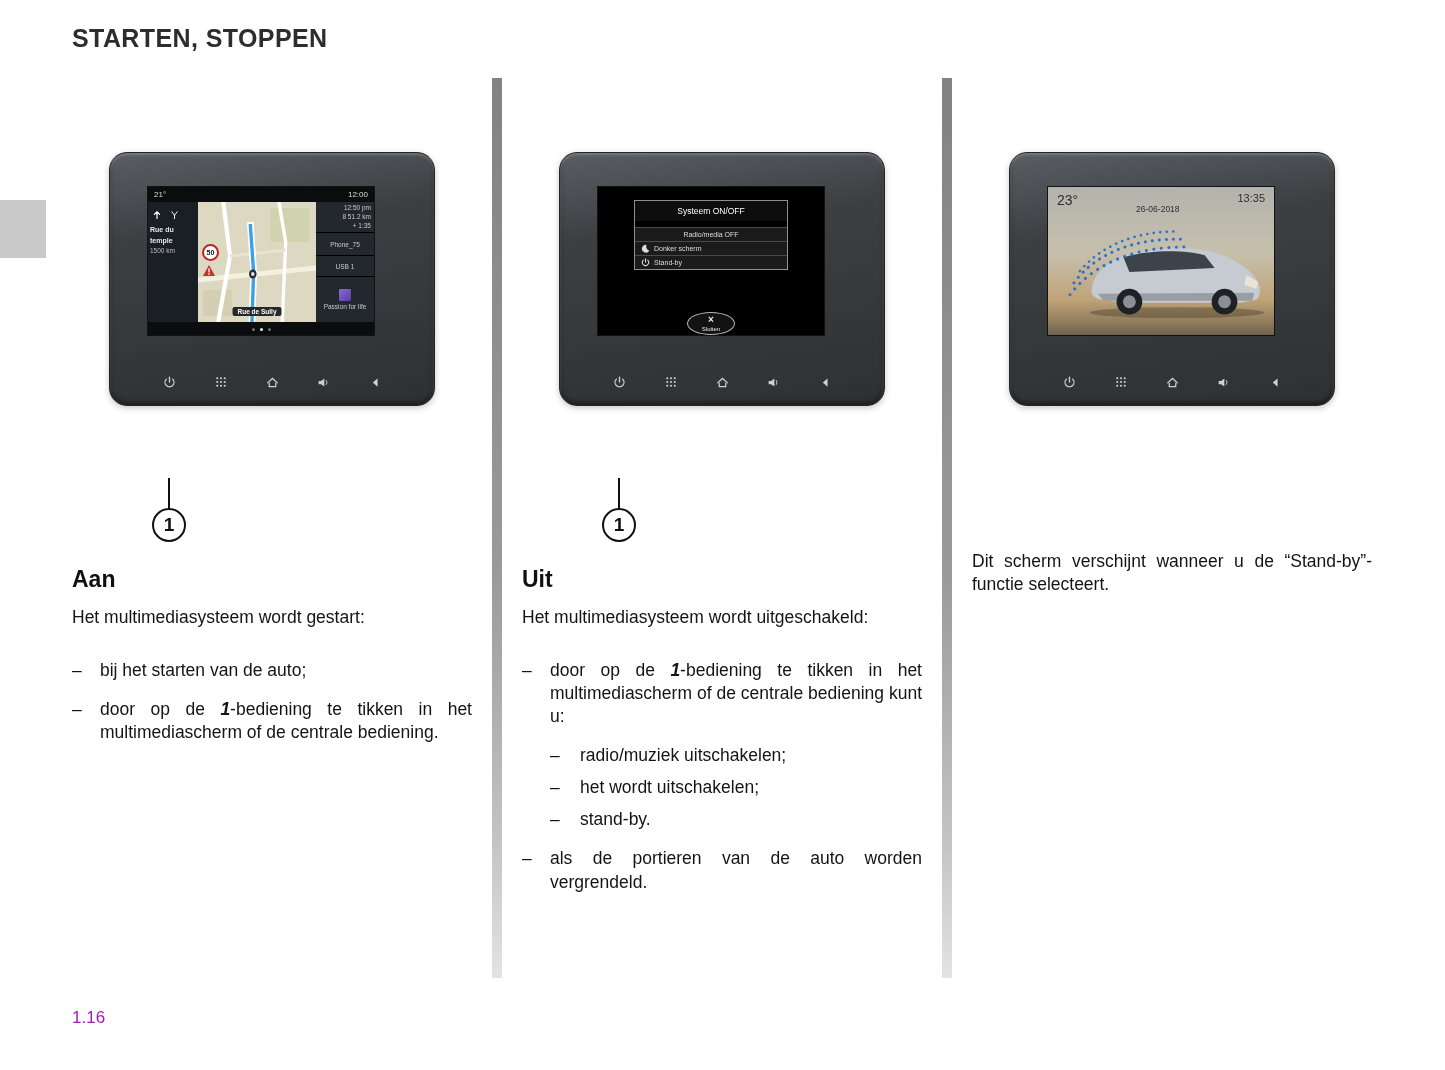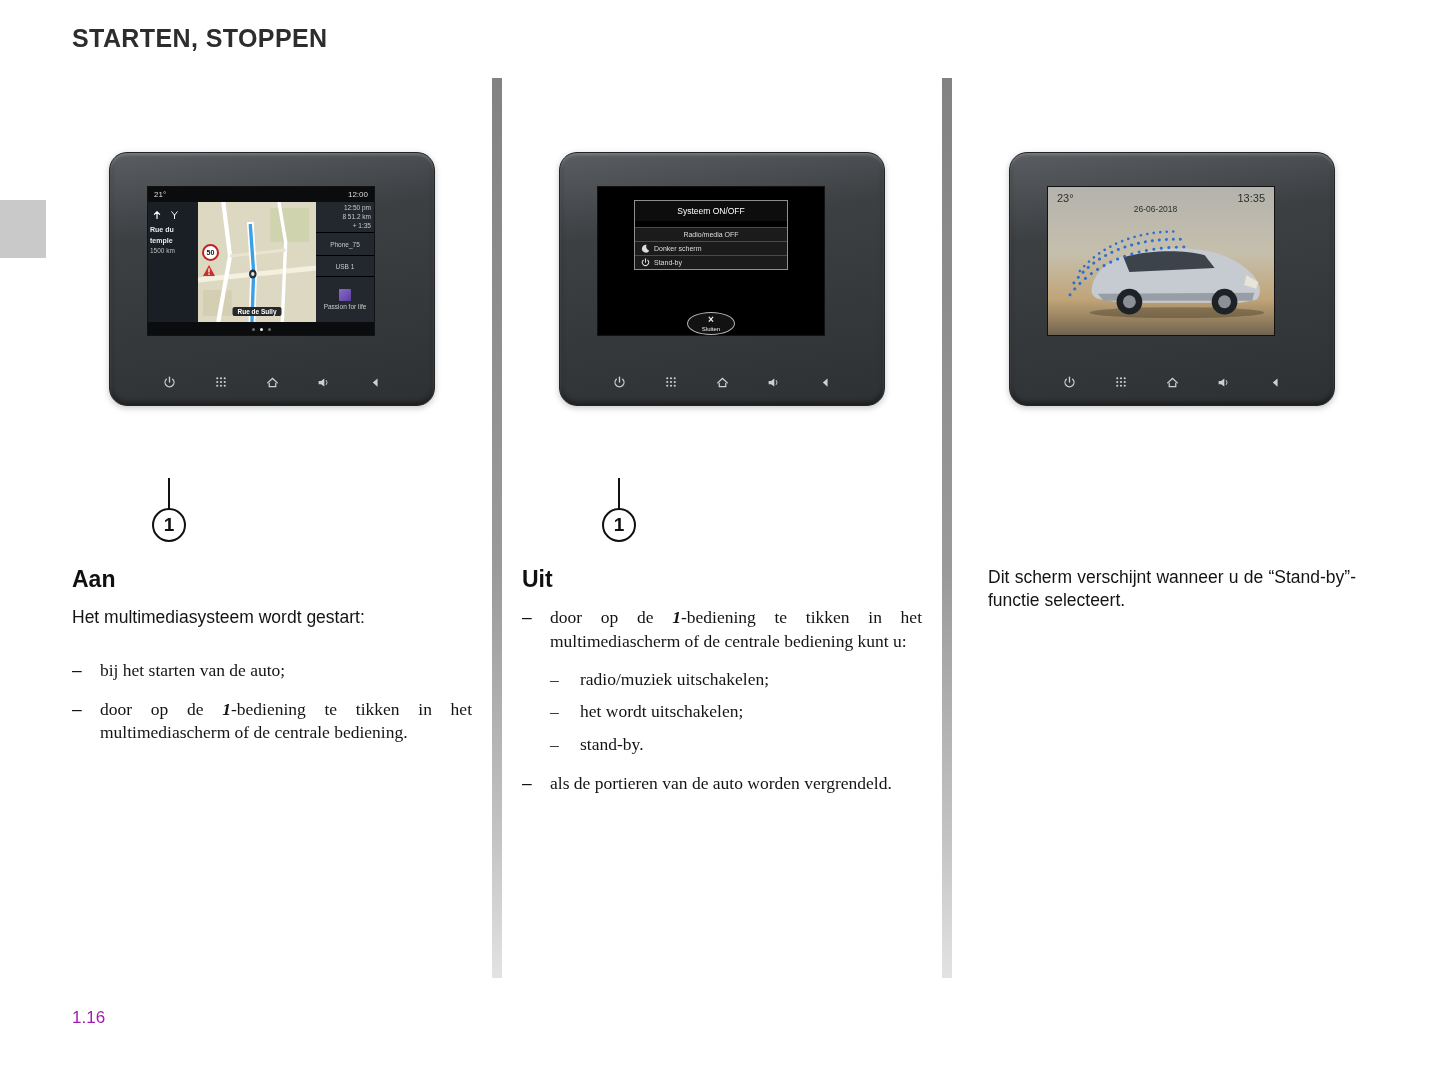--- a/index.html
+++ b/index.html
@@ -90,37 +90,37 @@
     margin-top:9px;width:46px;height:24px;border:1px solid #b5b5b5;border-radius:50%;
     background:#121212;color:#eee;display:flex;flex-direction:column;align-items:center;
     justify-content:center;line-height:1;font-size:6px;
   }
   .close-btn .x{font-size:10px;font-weight:bold;margin-bottom:1px;}
 
   
   .s3{background:linear-gradient(180deg,#b3b3ad 0%,#c6bfac 45%,#c0a478 76%,#8e7a5b 92%,#6f6350 100%);
     position:relative;color:#2e2e2e;}
   .s3-top{display:flex;justify-content:space-between;align-items:flex-start;padding:5px 9px 0;}
-  .s3-temp{font-size:11px;}
+  .s3-temp{font-size:14px;}
   .s3-date{font-size:8.5px;margin-top:12px;}
   .s3-time{font-size:11px;}
   .car-svg{position:absolute;left:16px;top:30px;width:218px;height:112px;}
 
   
   .col-heading{font-size:23px;font-weight:bold;color:#101010;margin:16px 0 14px;line-height:1.15;}
   .col-text{font-size:17.5px;line-height:1.33;color:#141414;}
   .intro{margin:0 0 29px;text-align:justify;}
   .dash-item{display:flex;margin-bottom:16px;}
   .dash{flex:0 0 28px;}
-  .txt{flex:1;text-align:justify;font-family:Liberation Serif, serif;}
+  .txt{flex:1;text-align:justify;}
   .sub-item{display:flex;margin-top:9px;}
   .sub-item .dash{flex:0 0 30px;}
   .sub-item:first-of-type{margin-top:15px;}
   .bi{font-weight:bold;font-style:italic;}
-  .body-par{margin:16px;text-align:justify;}
+  .body-par{margin:0;text-align:justify;}
 </style>
 </head>
 <body>
 
 <div class="page">
 
   <div class="page-title">STARTEN, STOPPEN</div>
   <div class="edge-tab"></div>
 
   <div class="content">
@@ -336,20 +336,21 @@
                 </svg>
             </span>
           </div>
         </div>
         <div class="callout-line"></div>
         <div class="callout-circle">1</div>
       </div>
 
       <div class="col-heading">Uit</div>
       <div class="col-text">
+        <p class="intro">Het multimediasysteem wordt uitgeschakeld:</p>
         <div class="dash-item">
           <span class="dash">–</span>
           <div class="txt">
             <span>door op de </span><span class="bi">1</span><span>-bediening te tikken in het multimediascherm of de centrale bediening kunt u:</span>
             <div class="sub-item">
               <span class="dash">–</span>
               <span>radio/muziek uitschakelen;</span>
             </div>
             <div class="sub-item">
               <span class="dash">–</span>

